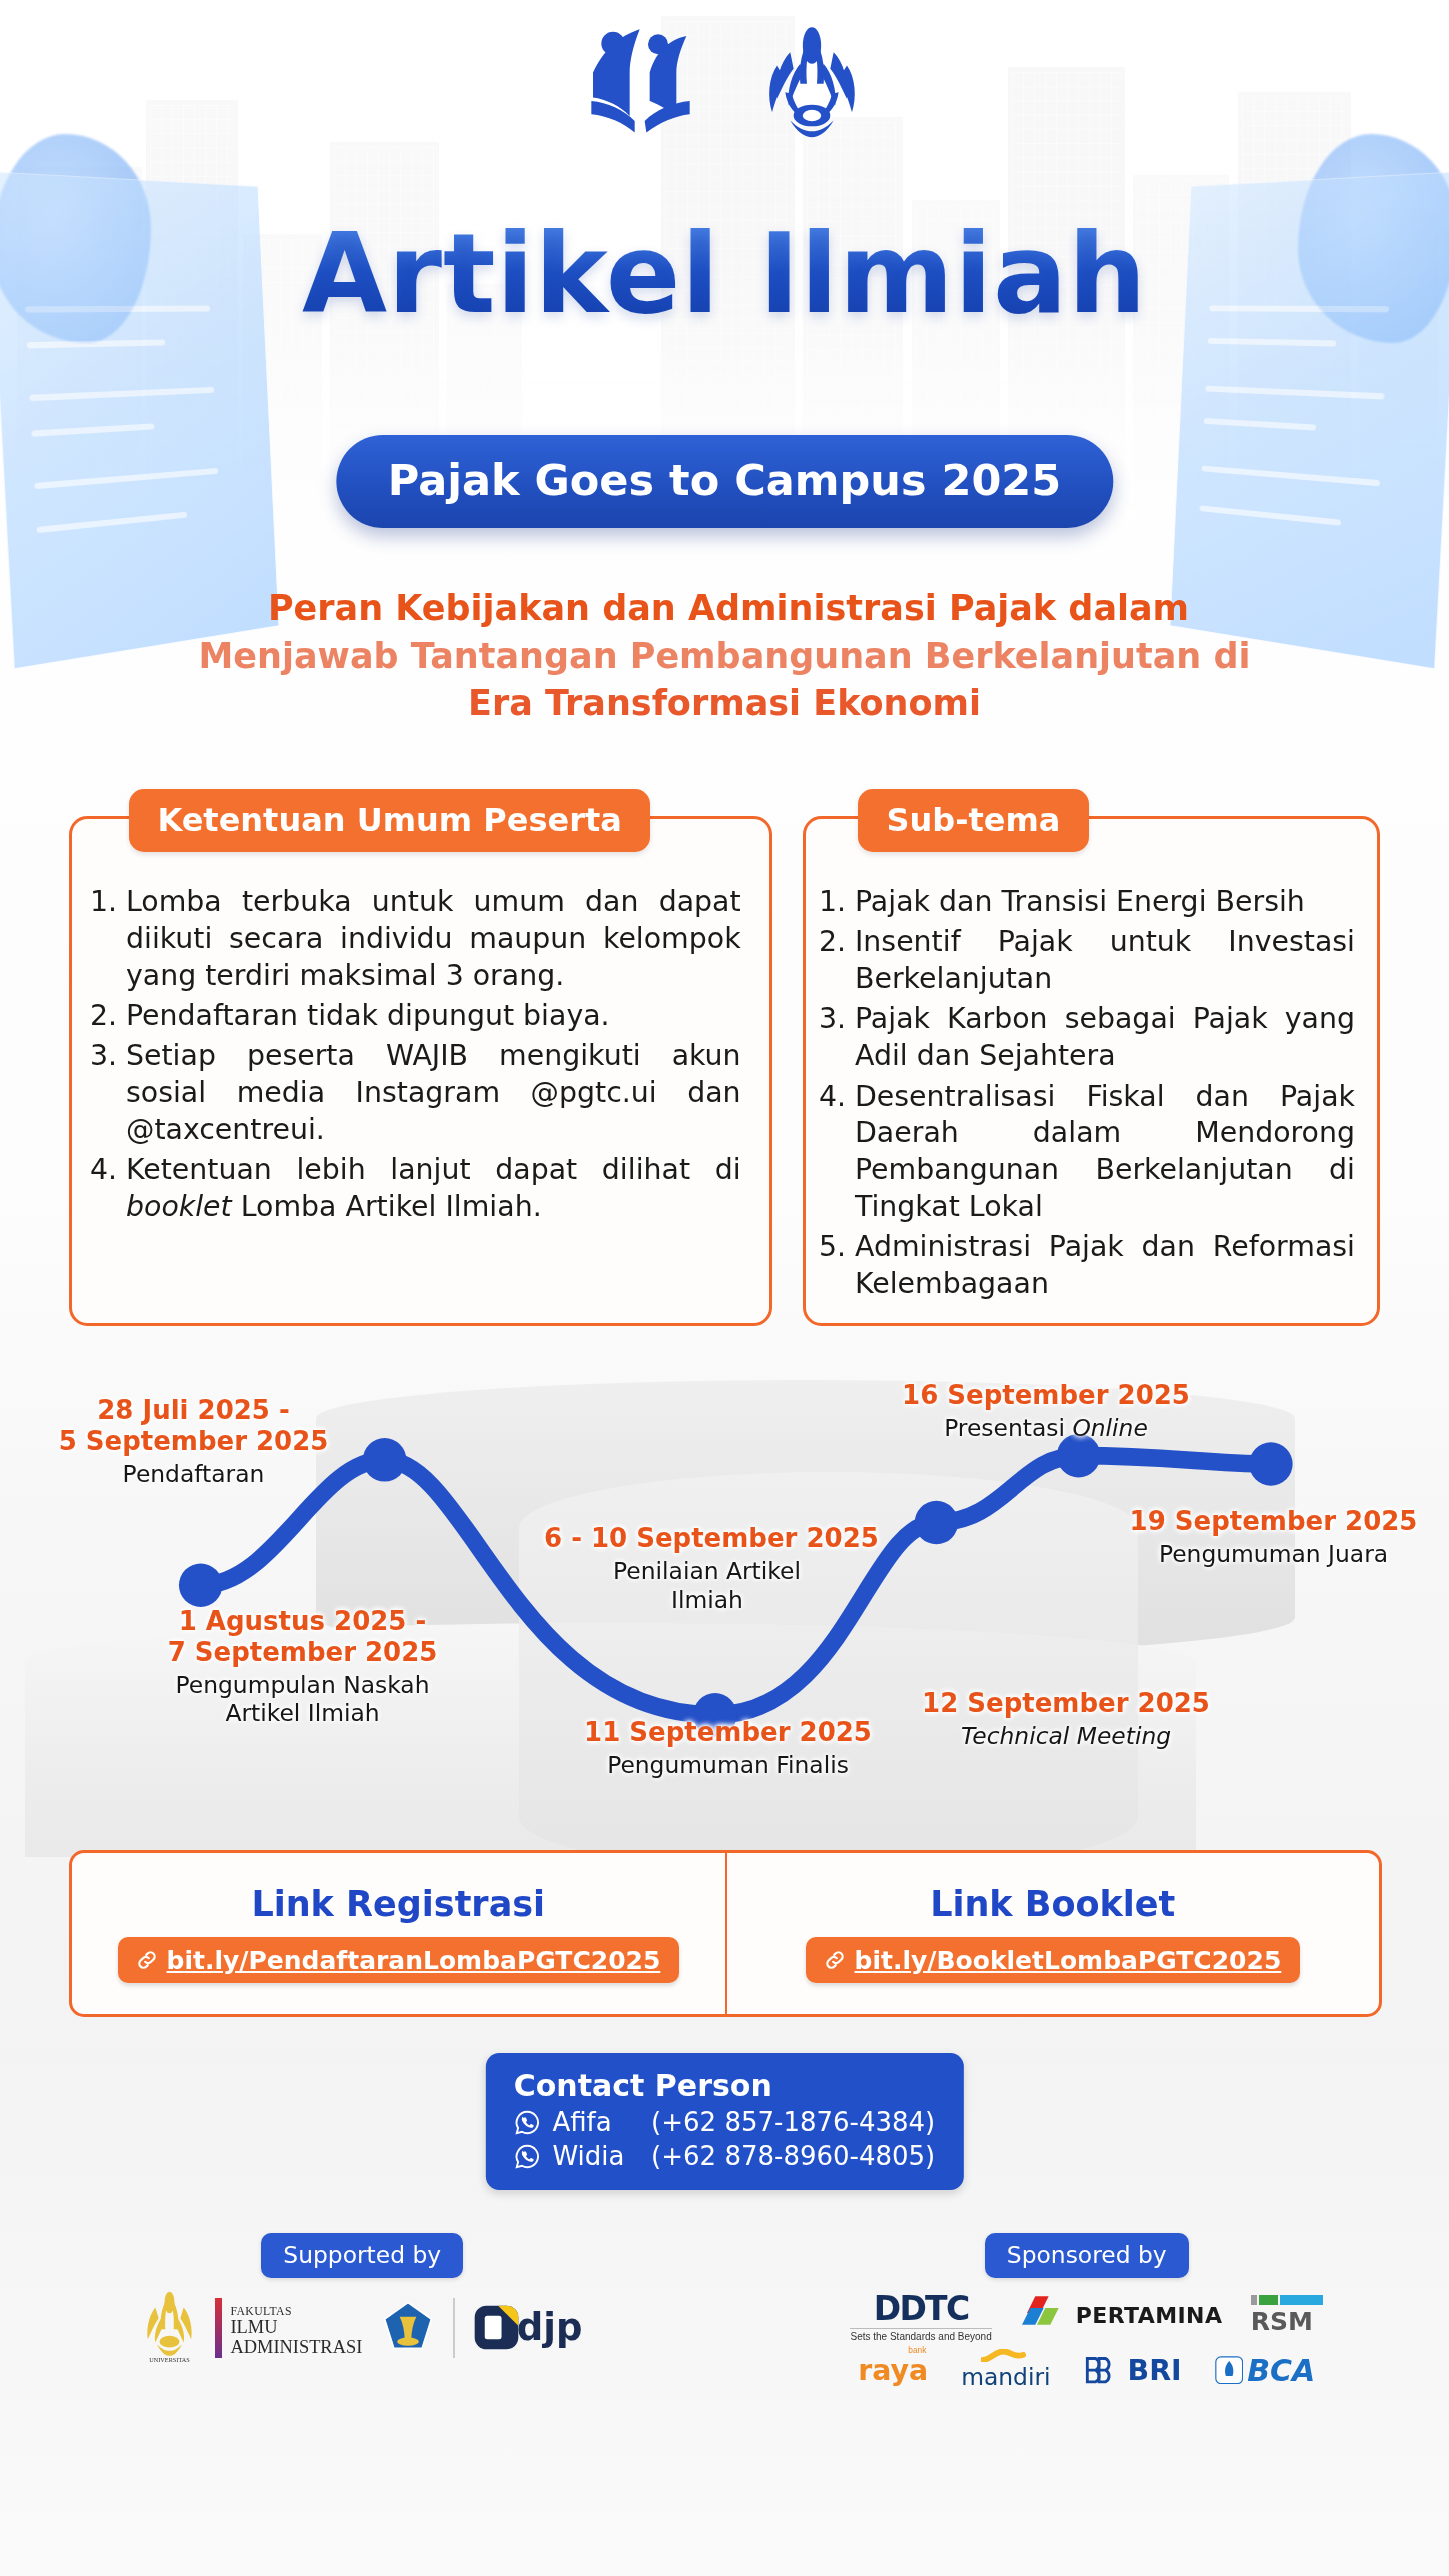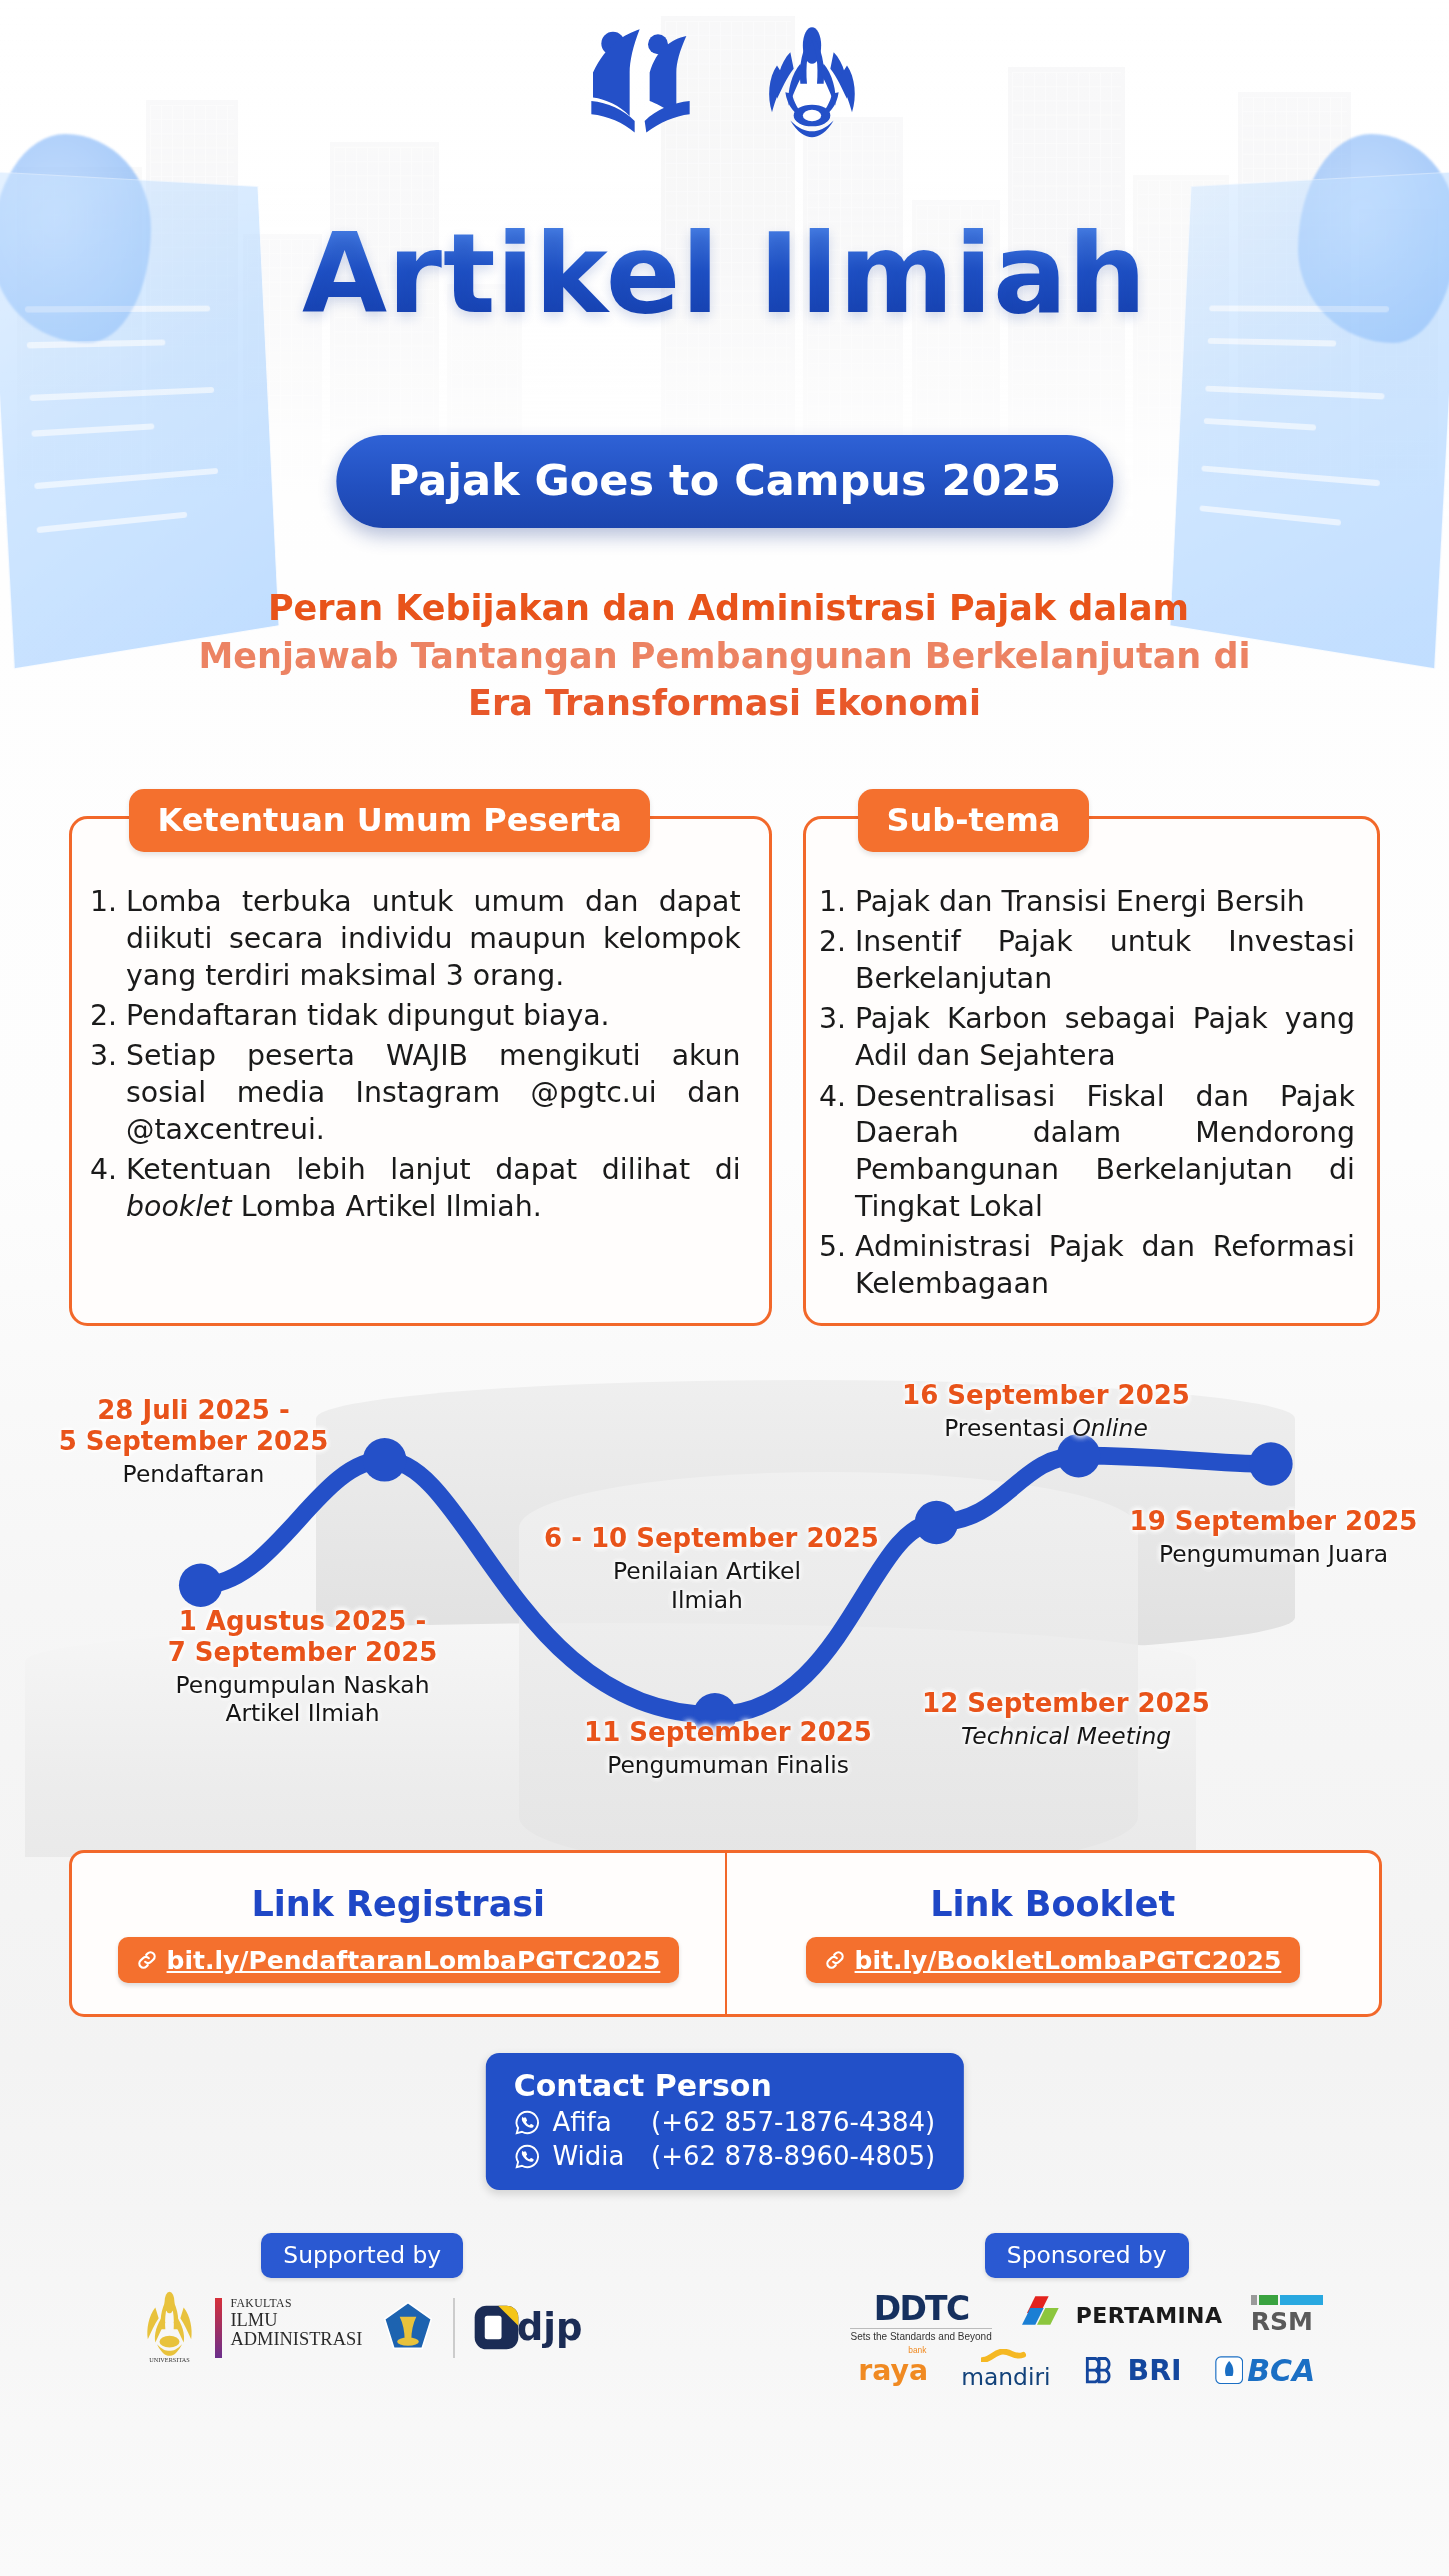--- a/index.html
+++ b/index.html
@@ -351,21 +351,21 @@
             <path d="M33 8 C42 18 45 34 43 48 L38 48 C39 34 37 20 33 13 Z"></path>
             <path d="M16 22 C8 32 5 48 7 60 C11 52 15 42 20 35 Z"></path>
             <path d="M50 22 C58 32 61 48 59 60 C55 52 51 42 46 35 Z"></path>
             <path d="M25 32 C18 42 14 54 16 64 C20 56 24 46 28 40 Z"></path>
             <path d="M41 32 C48 42 52 54 50 64 C46 56 42 46 38 40 Z"></path>
             <ellipse cx="33" cy="63" rx="12" ry="7"></ellipse>
             <path d="M18 66 C23 76 28 80 33 80 C38 80 43 76 48 66 C42 72 38 74 33 74 C28 74 24 72 18 66 Z"></path>
           </g>
           <text x="33" y="87" font-size="7.5" font-family="Liberation Serif, serif" fill="#333" text-anchor="middle">UNIVERSITAS</text>
         </svg>
-        <div style="display:flex;align-items:flex-start;gap:8.4px;">
+        <div style="display:flex;align-items:flex-end;gap:8.4px;">
           <div style="width:6.7px;height:60px;background:linear-gradient(180deg,#d6303a 0%,#6b2f8c 100%);"></div>
           <div style="font-family:'Liberation Serif',serif;color:#2a2a2a;line-height:1.08;">
             <div style="font-size:11.7px;letter-spacing:0.4px;">FAKULTAS</div>
             <div style="font-size:18.4px;">ILMU</div>
             <div style="font-size:18.4px;">ADMINISTRASI</div>
           </div>
         </div>
         <svg width="54" height="55" viewBox="0 0 64 66">
           <path d="M32 3 L60 23 L49 58 L15 58 L4 23 Z" fill="#1d63b0" stroke="#fff" stroke-width="2"></path>
           <path d="M22 20 C26 28 28 38 28 48 L36 48 C36 38 38 28 42 20 Z" fill="#e8c23c"></path>

